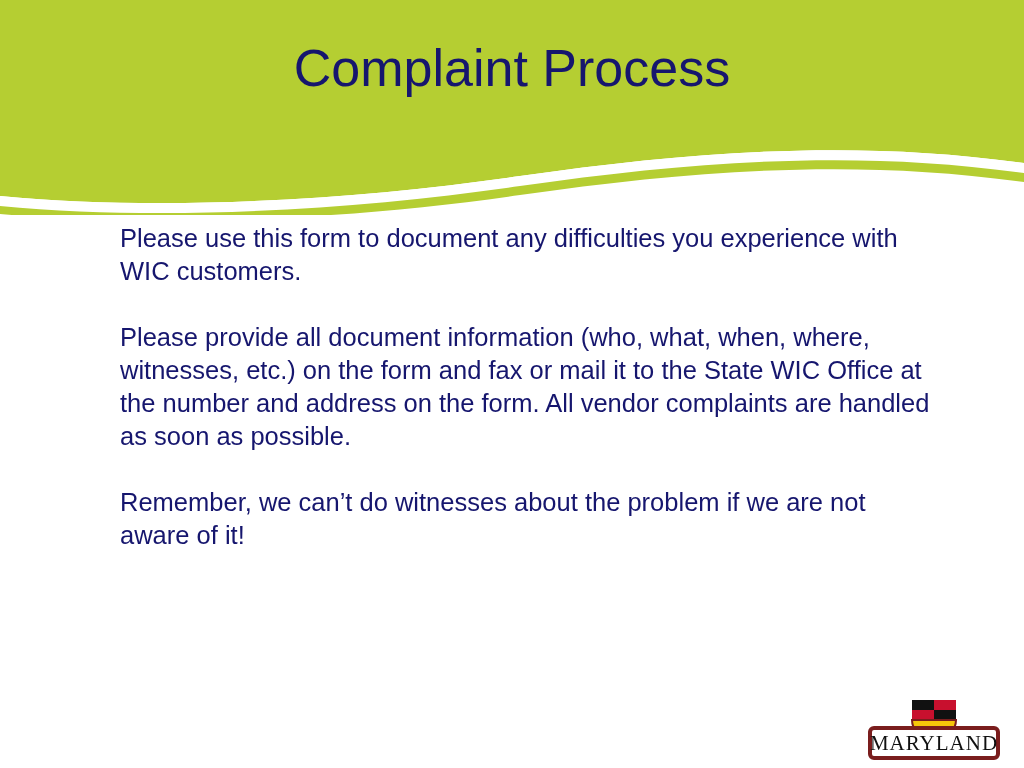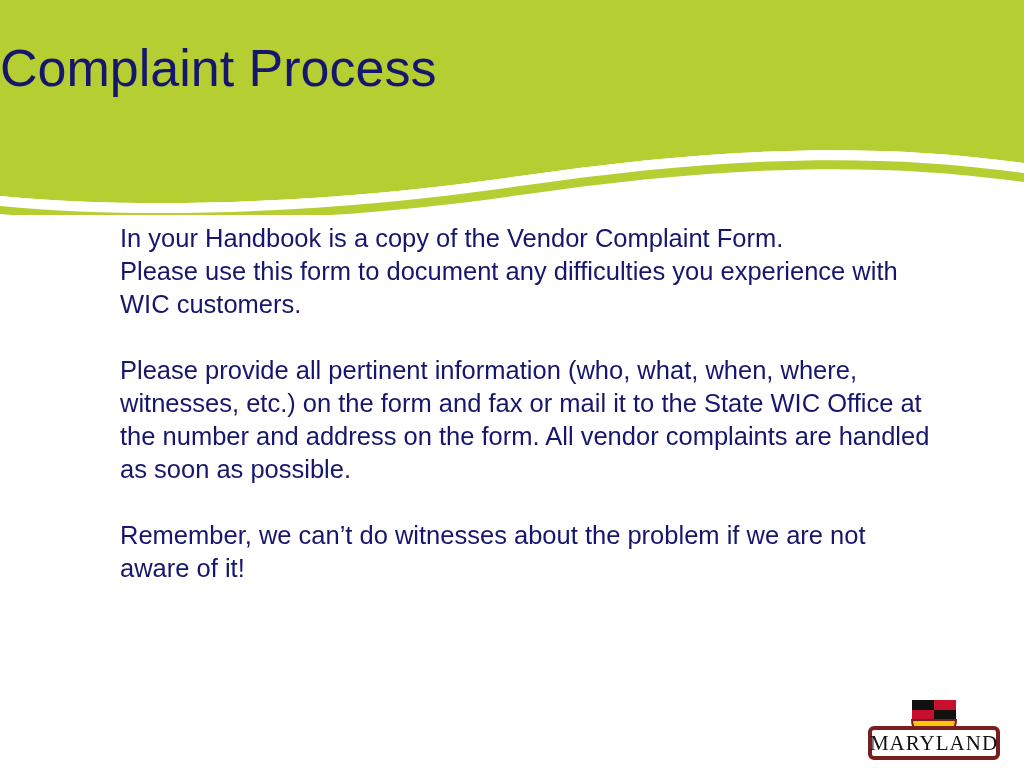--- a/index.html
+++ b/index.html
@@ -31,20 +31,21 @@
     overflow: hidden;
   }
   .header-banner svg {
     display: block;
   }
   .slide-title {
     position: absolute;
     top: 38px;
     left: 0;
     width: 1024px;
+    text-align: center;
     font-size: 52px;
     line-height: 60px;
     color: #16166e;
     font-family: "Liberation Sans", sans-serif;
     font-weight: normal;
     letter-spacing: 0px;
     z-index: 3;
   }
   
   .body-block {
@@ -83,24 +84,23 @@
     <svg width="1024" height="215" viewBox="0 0 1024 215" xmlns="http://www.w3.org/2000/svg" aria-hidden="true">
       <path d="M0,0 L1024,0 L1024,163 C860,140 700,150 520,176 C360,199 170,212 0,196 Z" fill="#b5ce32"></path>
       <path d="M0,196 C170,212 360,199 520,176 C700,150 860,140 1024,163 L1024,173 C860,150 700,160 520,186 C360,209 170,222 0,206 Z" fill="#ffffff"></path>
       <path d="M0,206 C170,222 360,209 520,186 C700,160 860,150 1024,173 L1024,182 C860,159 700,169 520,195 C360,218 170,229 0,214 Z" fill="#b5ce32"></path>
     </svg>
   </div>
 
   <div class="slide-title">Complaint Process</div>
 
   <div class="body-block">
-    <p class="para">In your Handbook is a copy of the Vendor Complaint Form.</p>
     <p class="para">Please use this form to document any difficulties you experience with WIC customers.</p>
     <div class="spacer"></div>
-    <p class="para">Please provide all pertinent information (who, what, when, where, witnesses, etc.) on the form and fax or mail it to the State WIC Office at the number and address on the form.  All vendor complaints are handled as soon as possible.</p>
+    <p class="para">Please provide all document information (who, what, when, where, witnesses, etc.) on the form and fax or mail it to the State WIC Office at the number and address on the form.  All vendor complaints are handled as soon as possible.</p>
     <div class="spacer"></div>
     <p class="para">Remember, we can’t do witnesses about the problem if we are not aware of it!</p>
   </div>
 
   <div class="logo">
     <svg width="136" height="64" viewBox="0 0 136 64" xmlns="http://www.w3.org/2000/svg" aria-hidden="true">
 
       <g>
         <path d="M46,2 L90,2 L90,22 L46,22 Z" fill="#f5c60a"></path>
         <path d="M46,2 L68,2 L68,12 L46,12 Z" fill="#111111"></path>

